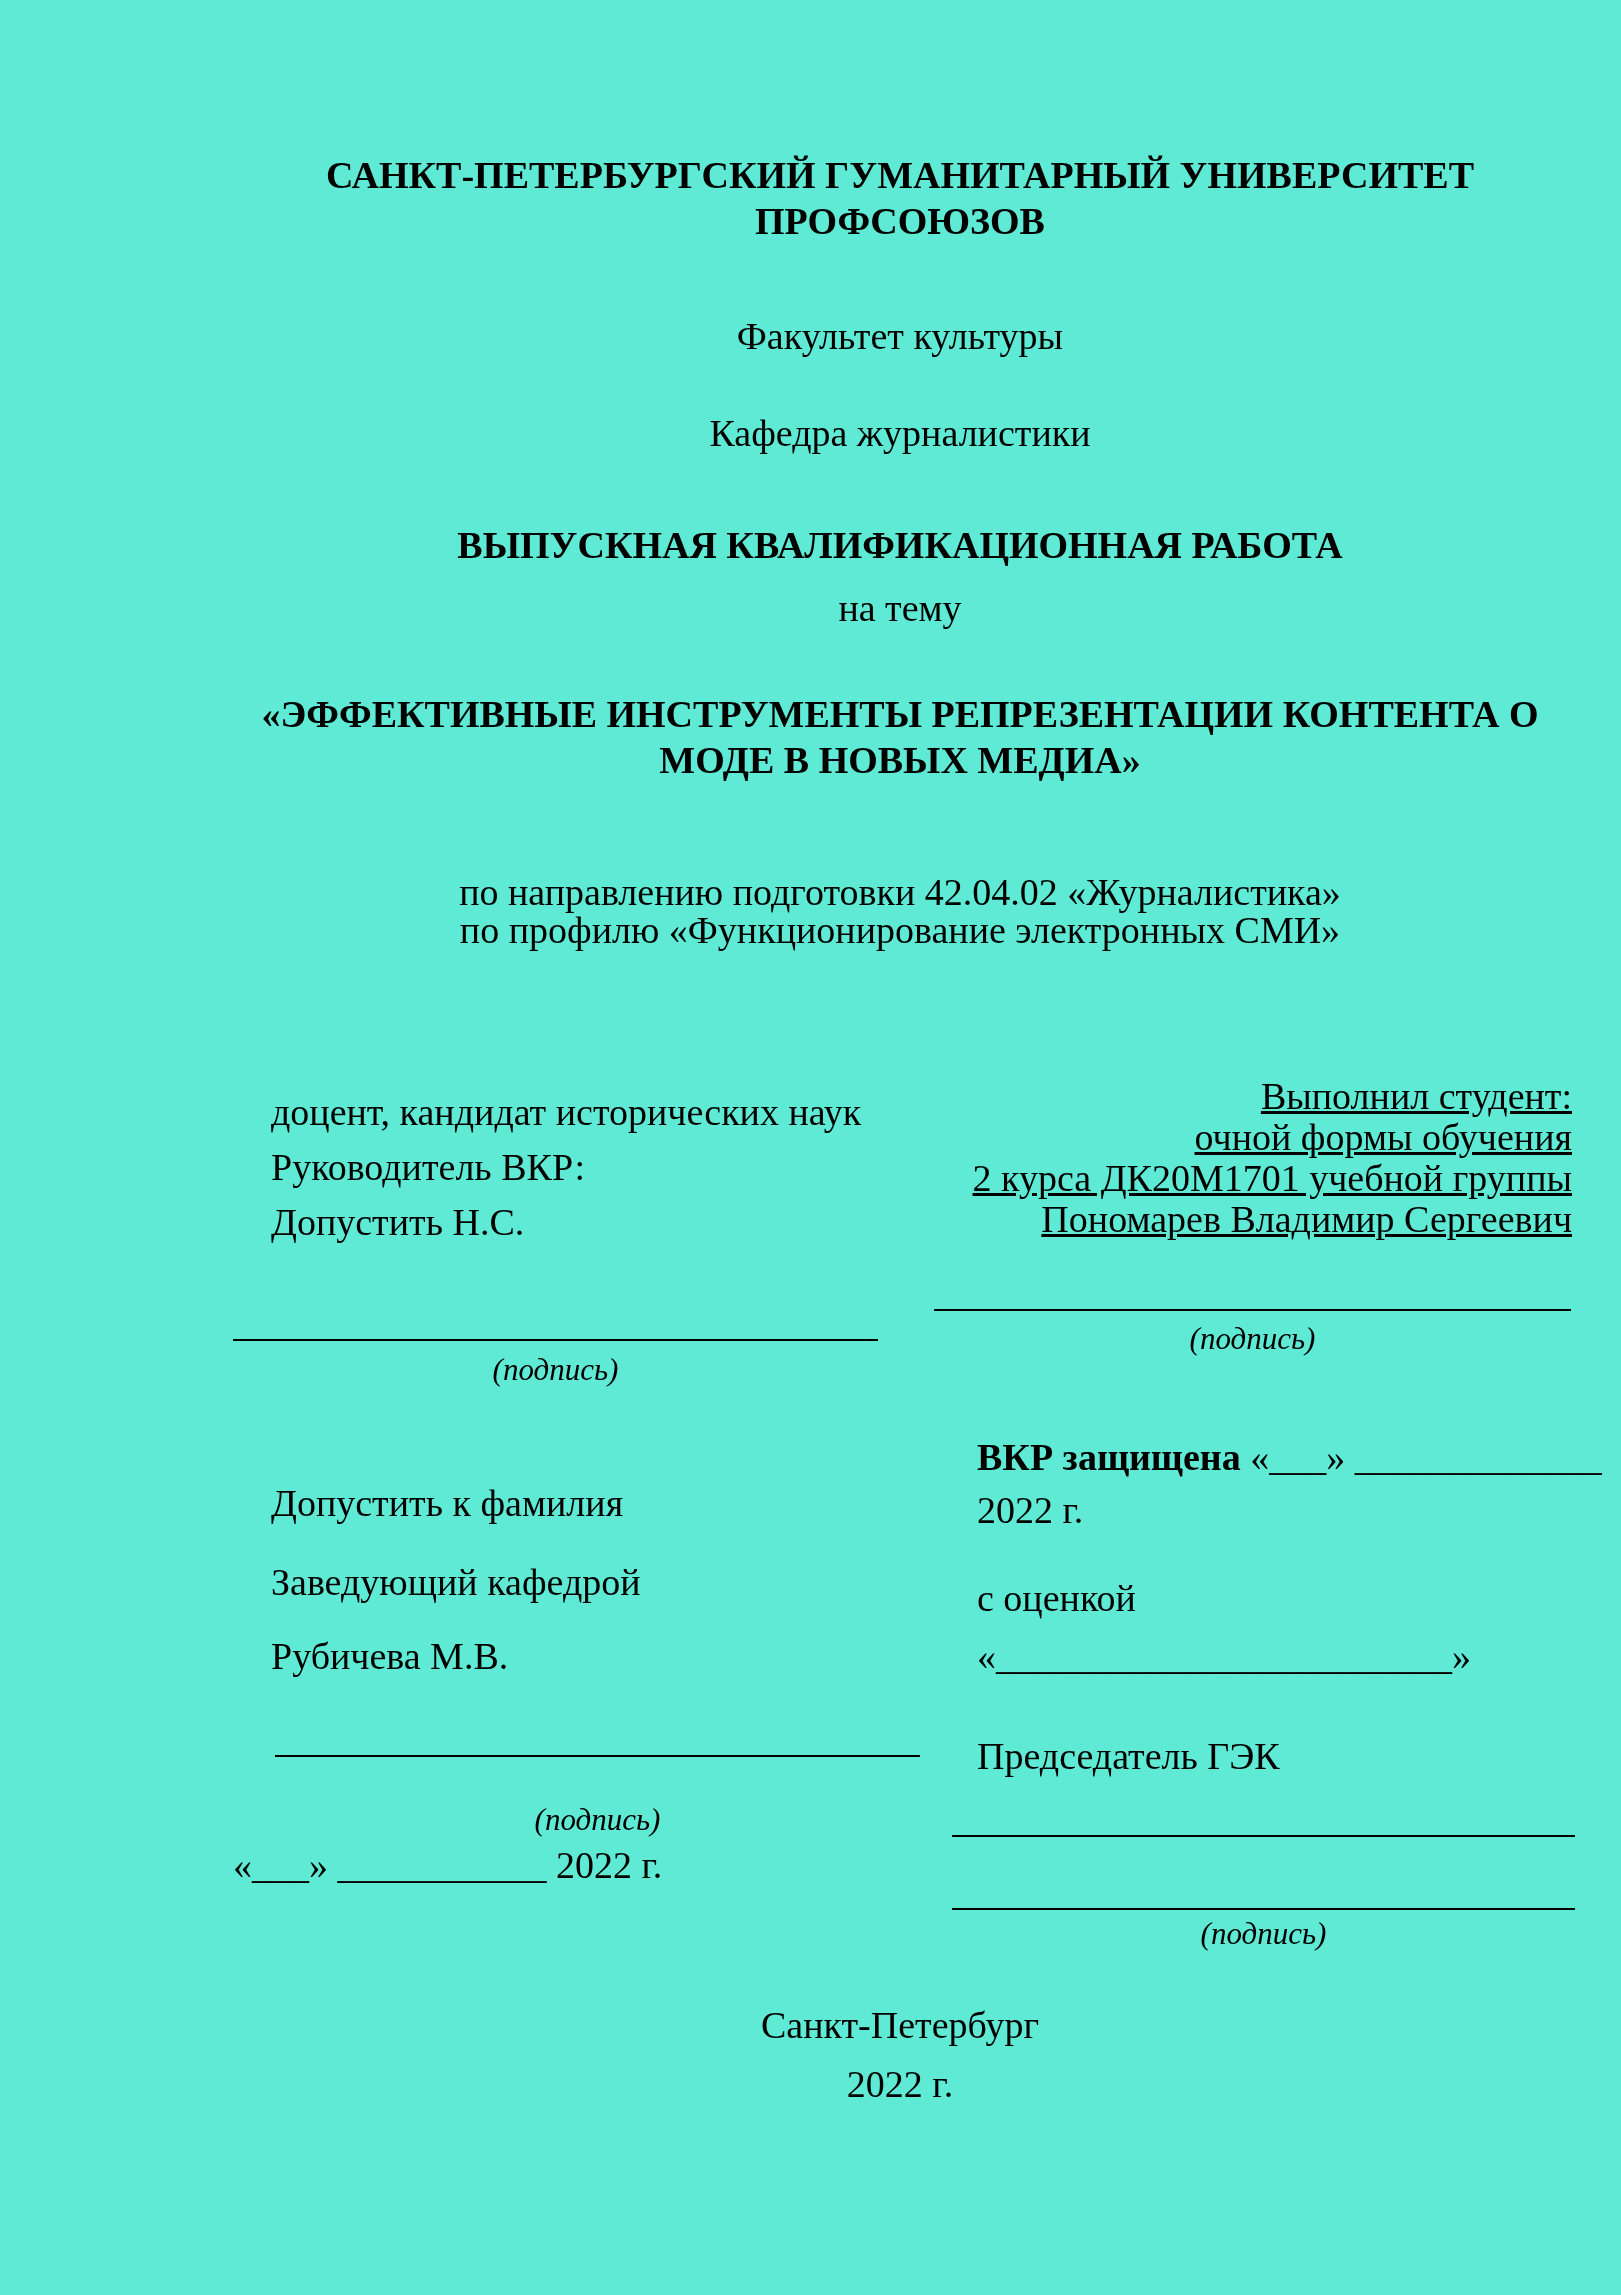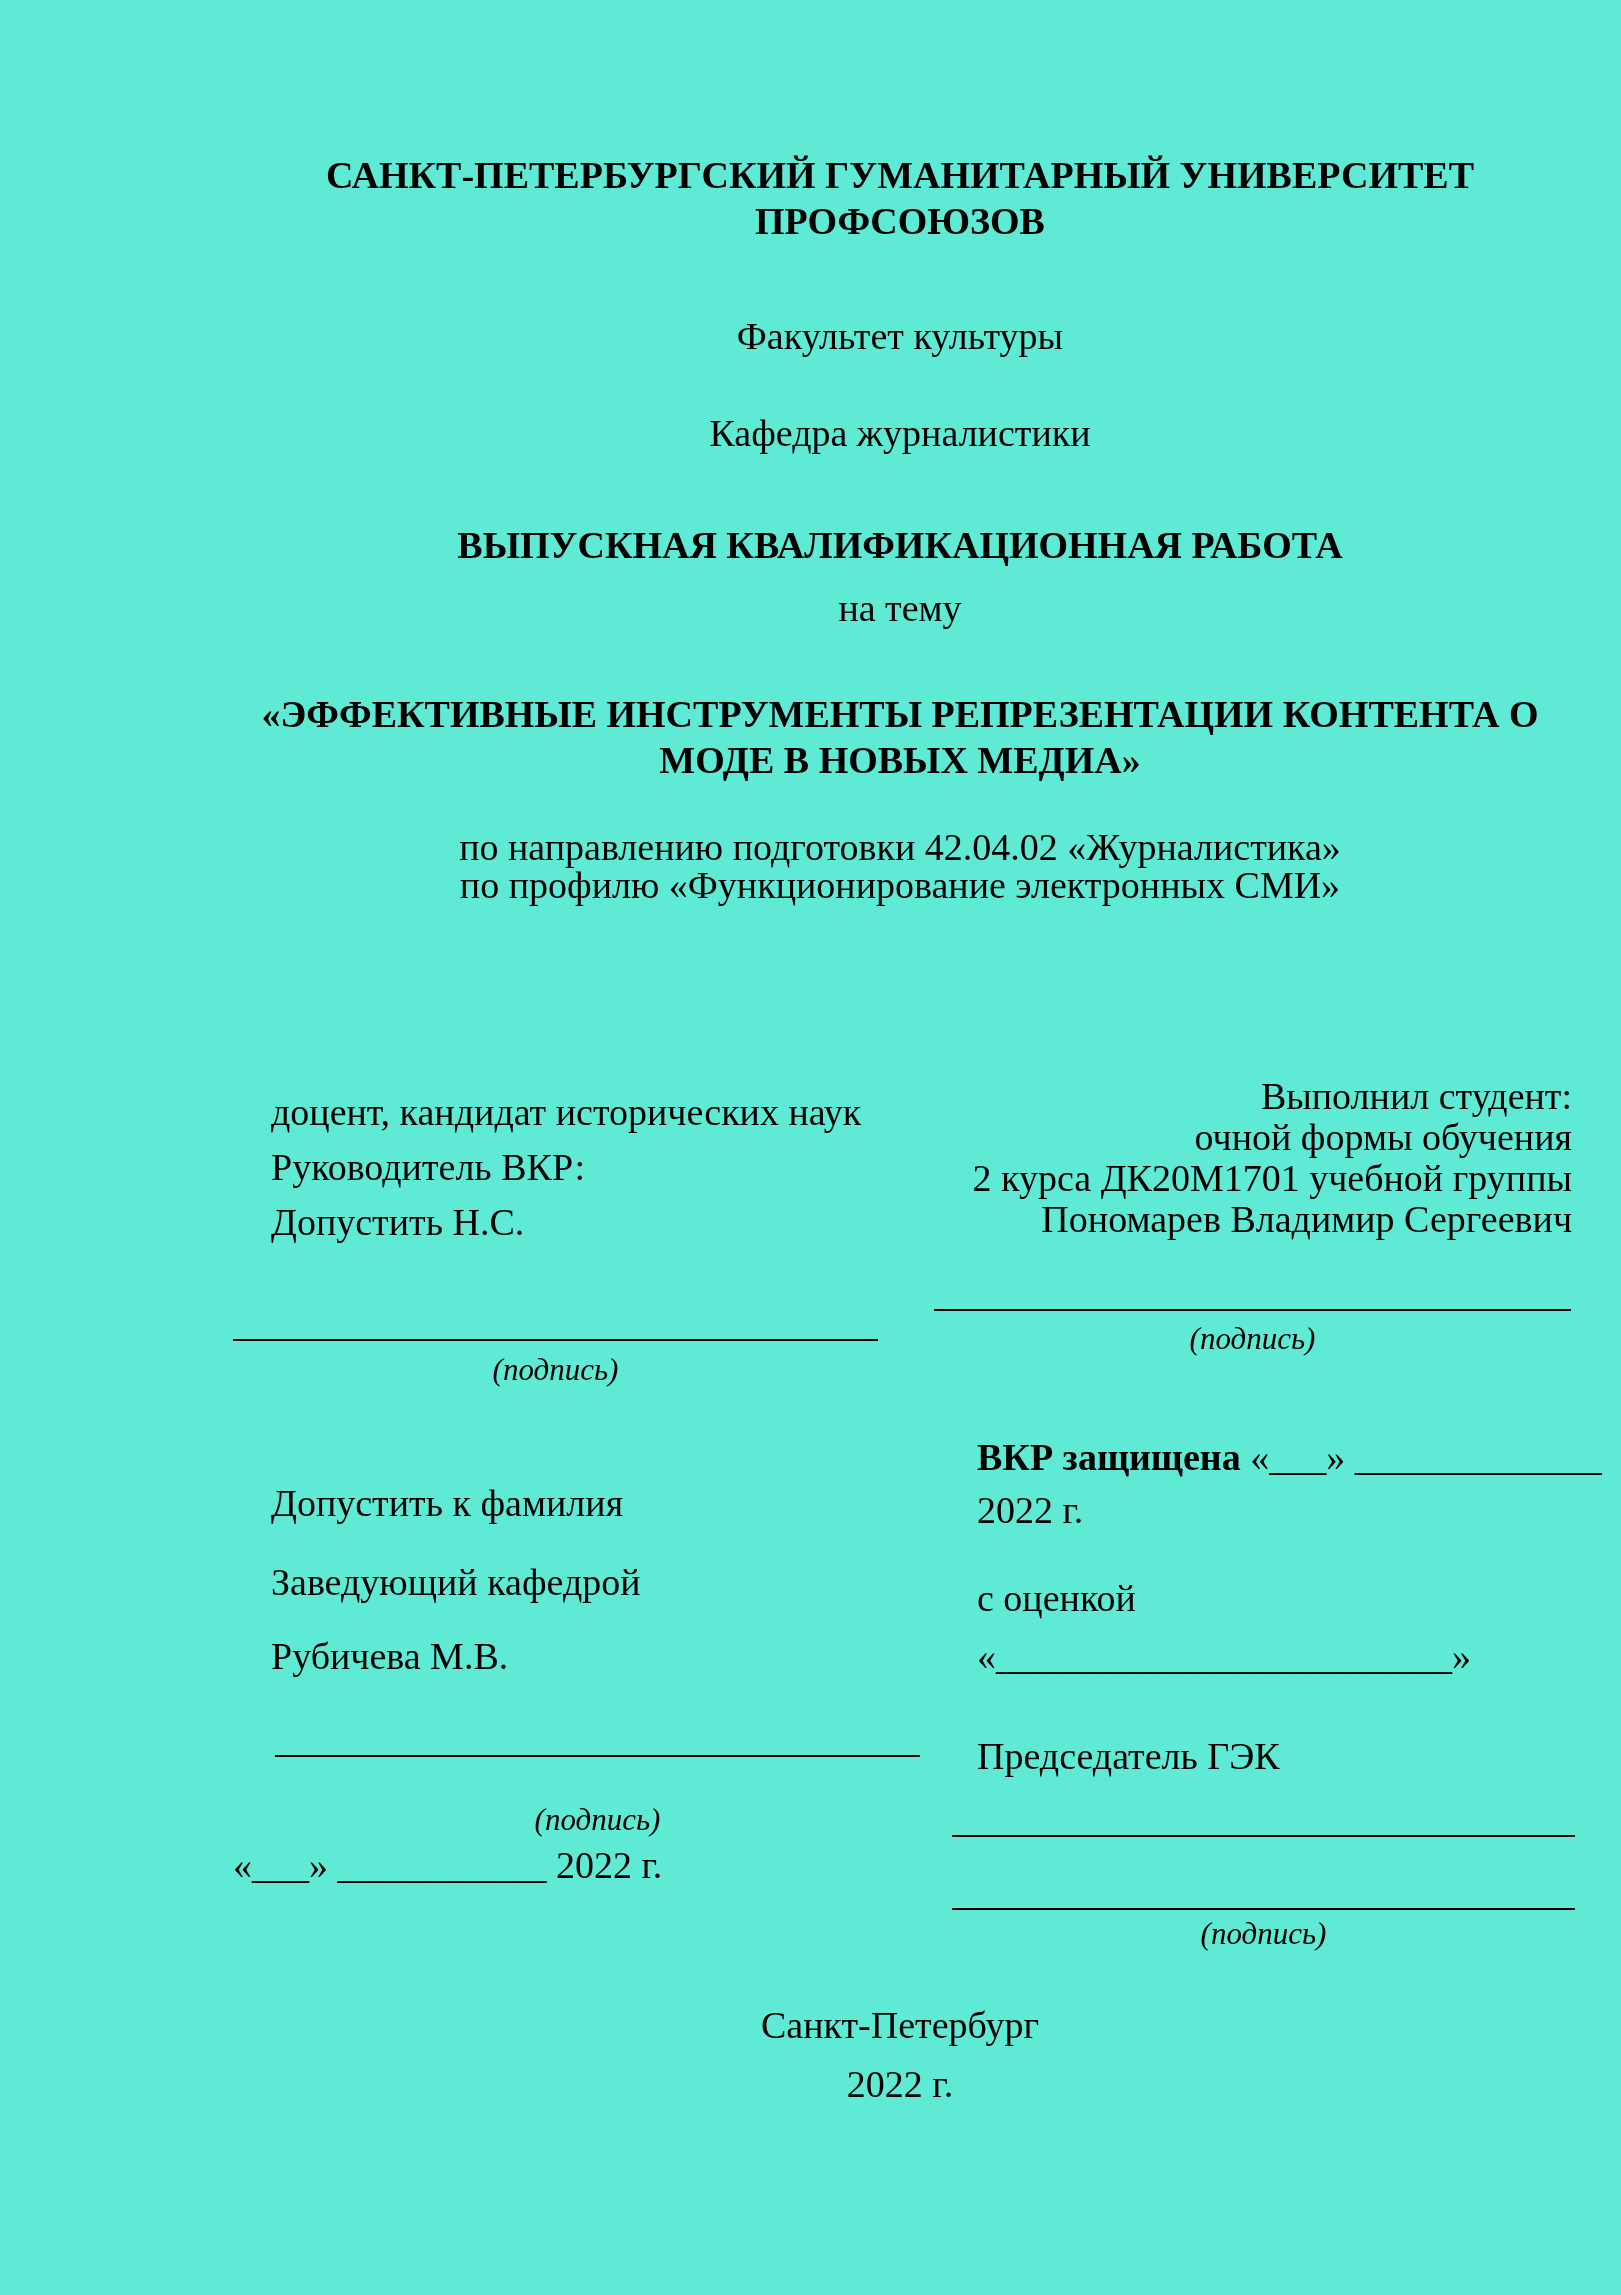--- a/index.html
+++ b/index.html
@@ -24,22 +24,22 @@
     font-style: italic;
     font-size: 31px;
     text-align: center;
   }
   .rule {
     position: absolute;
     border-top: 2.4px solid #000000;
     height: 0;
   }
   .lh58 { line-height: 46px; }
-  .lh52 { line-height: 41px; }
-  .lh48 { line-height: 38px; }
+  .lh52 { line-height: 41px; text-decoration: underline; }
+  .lh48 { line-height: 38px; margin-top: 45px; }
   .lh70 { line-height: 55px; }
   .right-align { text-align: right; }
 </style>
 </head>
 <body>
 
 <div class="page">
 
   <div class="abs center-col bold lh58" style="top:152px">
     <div>САНКТ-ПЕТЕРБУРГСКИЙ ГУМАНИТАРНЫЙ УНИВЕРСИТЕТ</div>

